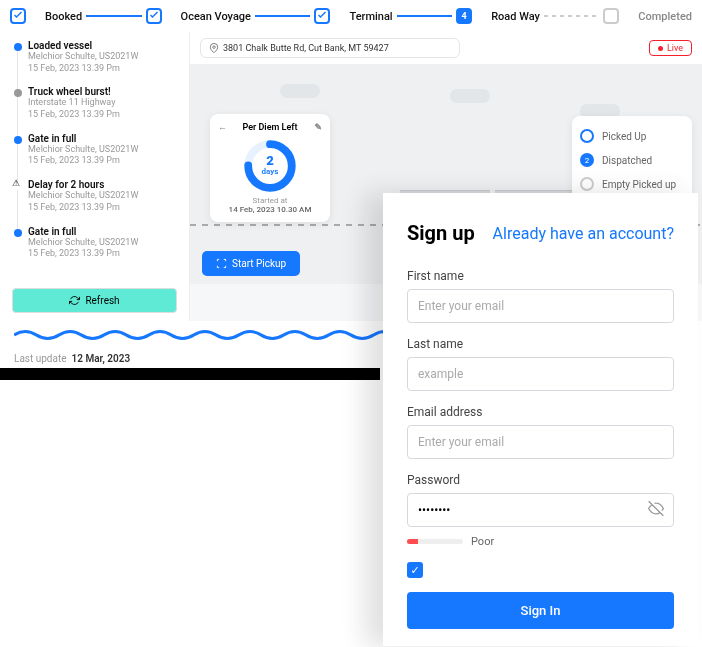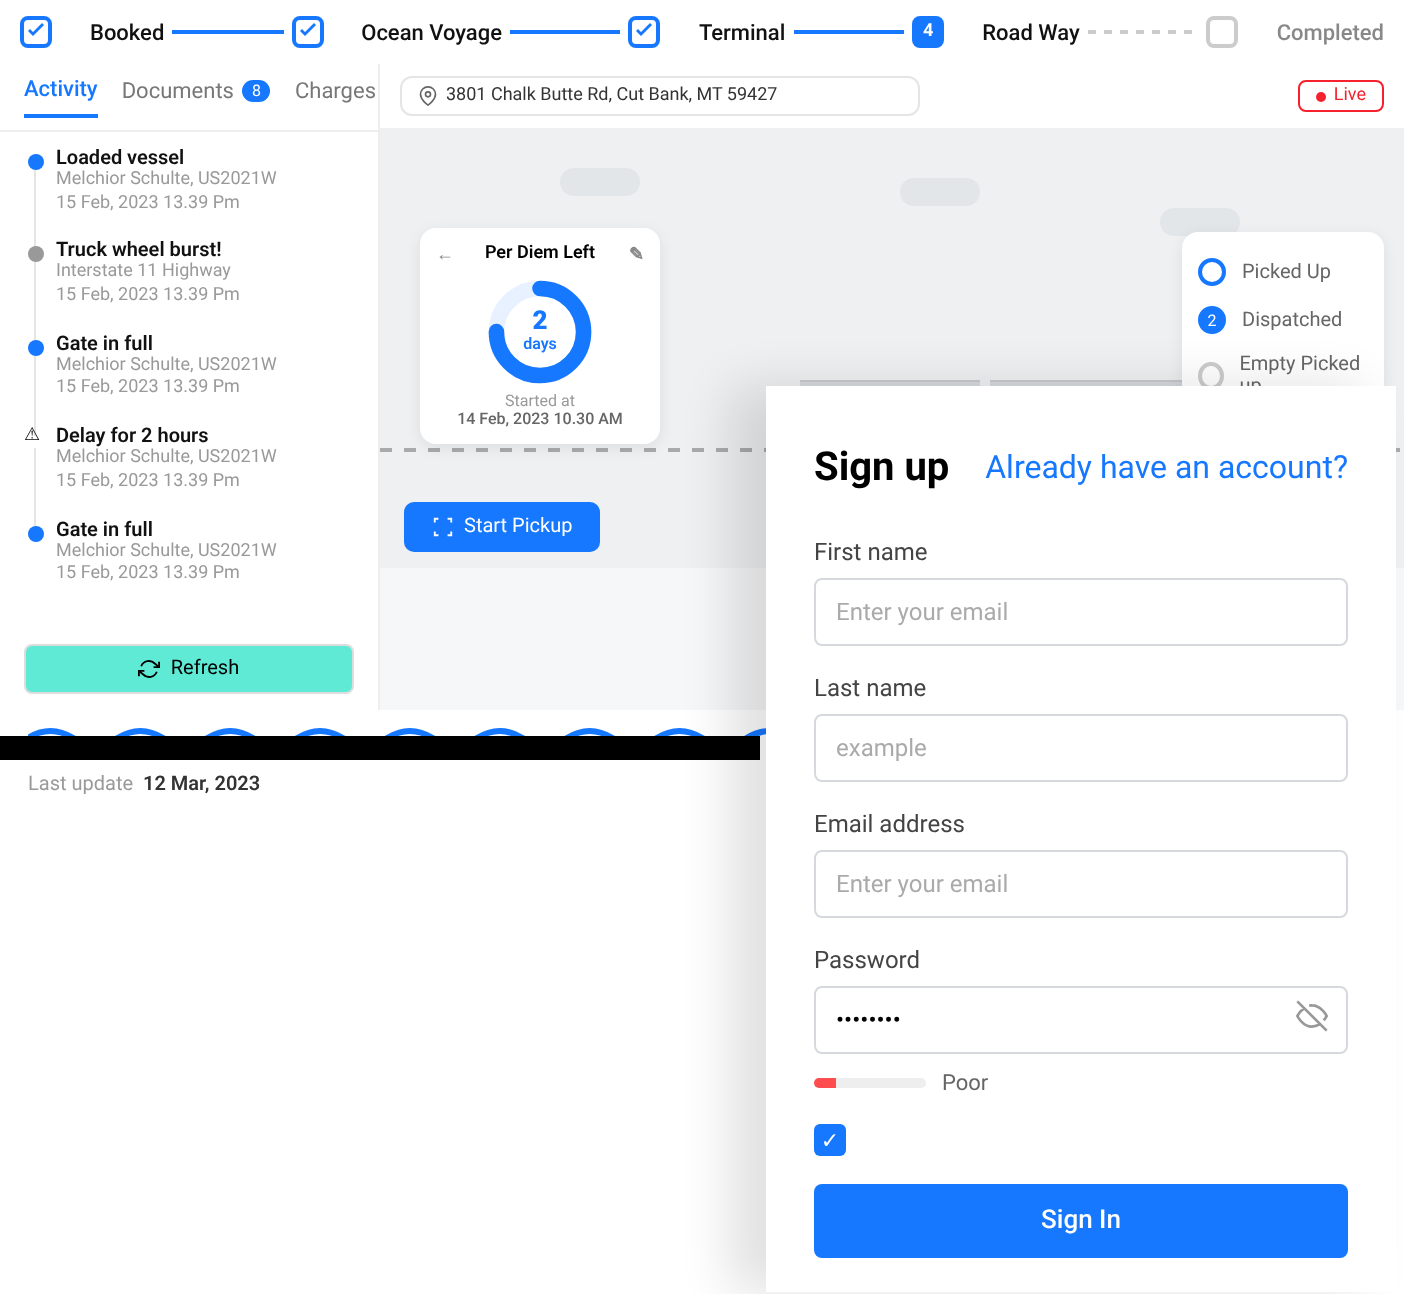--- a/index.html
+++ b/index.html
@@ -55,21 +55,21 @@
 .diem-h .ed { position:absolute; right:8px; color:#888; }
 .ring { width:56px; height:56px; margin:6px auto 2px; position:relative; }
 .ring svg { width:56px; height:56px; }
 .ringtxt { position:absolute; top:50%; left:50%; transform:translate(-50%,-50%); font-size:8px; color:#1677ff; font-weight:600; line-height:1.1; }
 .ringtxt b { font-size:13px; display:block; }
 .diem-sub { font-size:8px; color:#999; }
 .diem-time { font-size:8px; color:#666; font-weight:500; }
 
 .startp { position:absolute; bottom:8px; left:12px; background:#1677ff; color:#fff; border:none; padding:7px 14px; font-size:10px; border-radius:5px; display:flex; align-items:center; gap:5px; cursor:pointer; }
 
-.status { position:absolute; top:52px; right:10px; width:101px; background:#fff; border-radius:8px; box-shadow:0 2px 8px rgba(0,0,0,.08); padding:8px; }
+.status { position:absolute; top:52px; right:10px; width:120px; background:#fff; border-radius:8px; box-shadow:0 2px 8px rgba(0,0,0,.08); padding:8px; }
 .st { display:flex; align-items:center; gap:8px; font-size:10px; padding:5px 0; color:#666; }
 .st .dot { width:14px; height:14px; border:2px solid #1677ff; border-radius:50%; }
 .st .dot.fill { background:#1677ff; display:flex; align-items:center; justify-content:center; color:#fff; font-size:8px; }
 .st .dot.gray { border-color:#ccc; }
 
 .wave { height:14px; margin:6px 14px; }
 .wave svg { width:100%; height:14px; }
 .lastup { font-size:10px; color:#999; padding:6px 14px; }
 .lastup b { color:#333; font-weight:600; }
 
@@ -130,31 +130,20 @@
     </div>
   <div class="rail dashed"></div>
   <div class="step inactive">
       <span class="step-ico inactive"></span>
       <span>Completed</span>
     </div>
 </div>
 
 <div class="mainrow">
   <div class="left">
-    <div class="tabs">
-      <div class="tab active">Activity</div>
-      <div class="tab">
-          <span>Documents</span>
-          <span class="badge">8</span>
-        </div>
-      <div class="tab">
-          <span>Charges</span>
-          <span class="badge gray">9</span>
-        </div>
-    </div>
     <div class="timeline" id="tl">
         <div class="tl blue">
           <div class="tl-title">Loaded vessel</div>
           <div class="tl-sub">Melchior Schulte, US2021W</div>
           <div class="tl-sub">15 Feb, 2023  13.39 Pm</div>
         </div>
         <div class="tl ">
           <div class="tl-title">Truck wheel burst!</div>
           <div class="tl-sub">Interstate 11 Highway</div>
           <div class="tl-sub">15 Feb, 2023  13.39 Pm</div>

